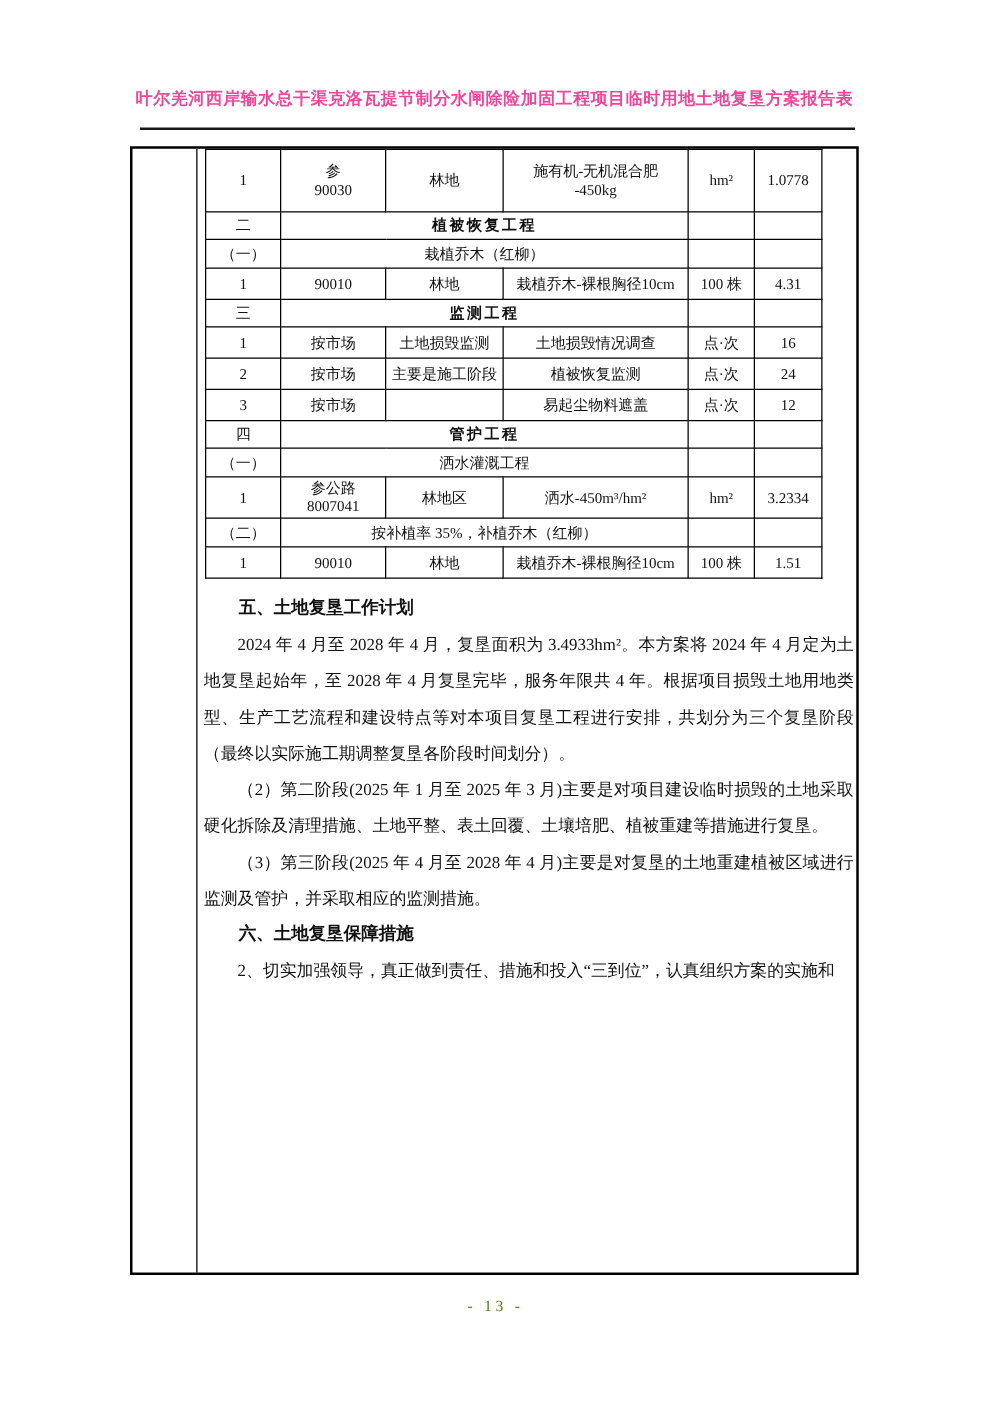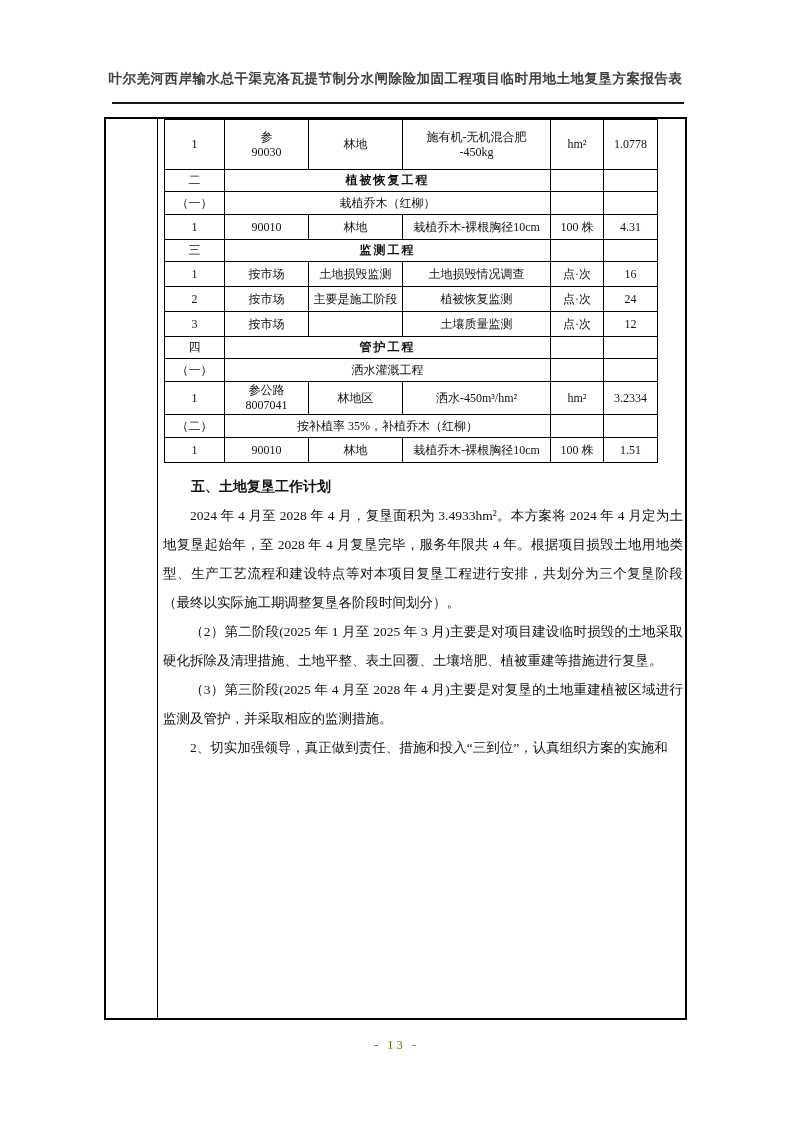--- a/index.html
+++ b/index.html
@@ -7,21 +7,21 @@
     width:793px;height:1122px;background:#fff;color:#1a1a1a;
     font-family:"Liberation Serif","DejaVu Serif",serif;
     position:relative;overflow:hidden;
   }
   .page{position:absolute;inset:0;background:#ffffff;}
 
   
   .page-header{
     position:absolute;top:70px;left:104px;width:583px;
     text-align:center;font-weight:bold;font-size:13.5px;letter-spacing:.5px;
-    color:#404040;
+    color:#ec4899;
   }
   .header-rule{
     position:absolute;top:102px;left:112px;width:572px;height:0;
     border-bottom:2.5px solid #181818;
   }
 
   
   .form{
     position:absolute;left:104px;top:117px;width:583px;height:903px;
     border:2px solid #000;box-sizing:border-box;display:flex;
@@ -127,21 +127,21 @@
               <td>按市场</td>
               <td>主要是施工阶段</td>
               <td>植被恢复监测</td>
               <td>点·次</td>
               <td>24</td>
             </tr>
             <tr style="height: 25px;">
               <td>3</td>
               <td>按市场</td>
               <td></td>
-              <td>土壤质量监测</td>
+              <td>易起尘物料遮盖</td>
               <td>点·次</td>
               <td>12</td>
             </tr>
             <tr style="height: 22px;">
               <td>四</td>
               <td colspan="3" class="bold">管护工程</td>
               <td></td>
               <td></td>
             </tr>
             <tr style="height: 23px;">
@@ -173,20 +173,21 @@
               <td>1.51</td>
             </tr>
           </tbody>
       </table>
 
       <div class="text-area">
         <h3>五、土地复垦工作计划</h3>
         <p>2024 年 4 月至 2028 年 4 月，复垦面积为 3.4933hm²。本方案将 2024 年 4 月定为土地复垦起始年，至 2028 年 4 月复垦完毕，服务年限共 4 年。根据项目损毁土地用地类型、生产工艺流程和建设特点等对本项目复垦工程进行安排，共划分为三个复垦阶段（最终以实际施工期调整复垦各阶段时间划分）。</p>
         <p>（2）第二阶段(2025 年 1 月至 2025 年 3 月)主要是对项目建设临时损毁的土地采取硬化拆除及清理措施、土地平整、表土回覆、土壤培肥、植被重建等措施进行复垦。</p>
         <p>（3）第三阶段(2025 年 4 月至 2028 年 4 月)主要是对复垦的土地重建植被区域进行监测及管护，并采取相应的监测措施。</p>
+        <h3>六、土地复垦保障措施</h3>
         <p>2、切实加强领导，真正做到责任、措施和投入“三到位”，认真组织方案的实施和</p>
       </div>
 
     </div>
   </div>
 
   <div class="page-footer">- 13 -</div>
 </div>
 
 </body></html>

